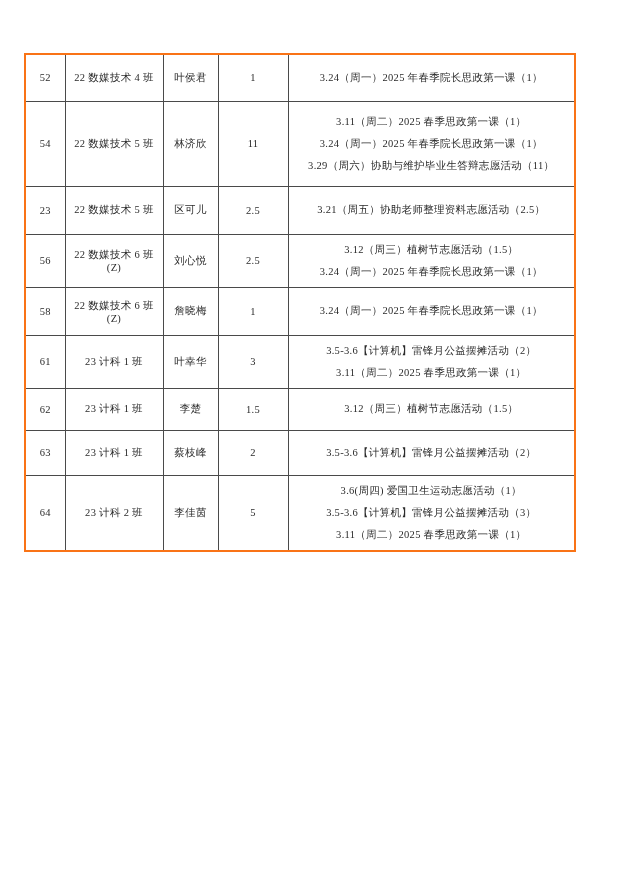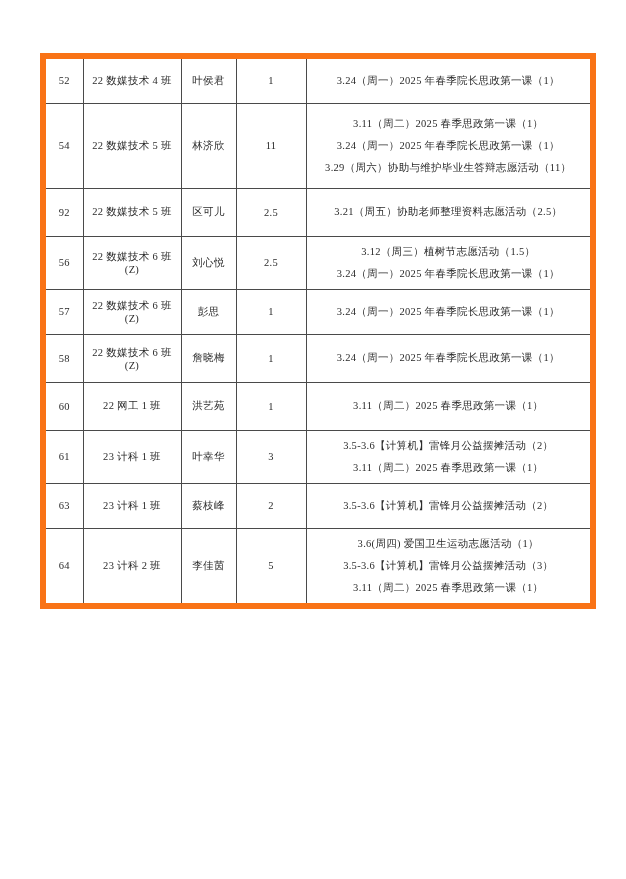--- a/index.html
+++ b/index.html
@@ -10,26 +10,26 @@
   body {
     width: 626px;
     height: 879px;
     position: relative;
     font-family: "Liberation Serif", "DejaVu Serif", serif;
     color: #2b2b2b;
     overflow: hidden;
   }
   .doc-table {
     position: absolute;
-    left: 40px;
+    left: 24px;
     top: 53px;
     width: 550px;
     border-collapse: collapse;
     table-layout: fixed;
-    border: 6px solid #f97316;
+    border: 2px solid #f97316;
   }
   .doc-table td {
     border: 1px solid #4a4a4a;
     font-size: 10.5px;
     text-align: center;
     vertical-align: middle;
     padding: 2px 3px;
     letter-spacing: 0.3px;
     color: #2b2b2b;
     overflow: hidden;
@@ -74,73 +74,64 @@
       <td>22 数媒技术 5 班</td>
       <td>林济欣</td>
       <td>11</td>
       <td class="act-cell">
         <div class="act-line">3.11（周二）2025 春季思政第一课（1）</div>
         <div class="act-line">3.24（周一）2025 年春季院长思政第一课（1）</div>
         <div class="act-line">3.29（周六）协助与维护毕业生答辩志愿活动（11）</div>
       </td>
     </tr>
     <tr style="height:48px">
-      <td>92</td>
+      <td>23</td>
       <td>22 数媒技术 5 班</td>
       <td>区可儿</td>
       <td>2.5</td>
       <td class="act-cell">
         <div class="act-line">3.21（周五）协助老师整理资料志愿活动（2.5）</div>
       </td>
     </tr>
     <tr style="height:53px">
       <td>56</td>
       <td>22 数媒技术 6 班(Z)</td>
       <td>刘心悦</td>
       <td>2.5</td>
       <td class="act-cell">
         <div class="act-line">3.12（周三）植树节志愿活动（1.5）</div>
         <div class="act-line">3.24（周一）2025 年春季院长思政第一课（1）</div>
       </td>
     </tr>
-    <tr style="height:45px">
-      <td>57</td>
-      <td>22 数媒技术 6 班(Z)</td>
-      <td>彭思</td>
-      <td>1</td>
-      <td class="act-cell">
-        <div class="act-line">3.24（周一）2025 年春季院长思政第一课（1）</div>
-      </td>
-    </tr>
     <tr style="height:48px">
       <td>58</td>
       <td>22 数媒技术 6 班(Z)</td>
       <td>詹晓梅</td>
       <td>1</td>
       <td class="act-cell">
         <div class="act-line">3.24（周一）2025 年春季院长思政第一课（1）</div>
-      </td>
-    </tr>
-    <tr style="height:48px">
-      <td>60</td>
-      <td>22 网工 1 班</td>
-      <td>洪艺苑</td>
-      <td>1</td>
-      <td class="act-cell">
-        <div class="act-line">3.11（周二）2025 春季思政第一课（1）</div>
       </td>
     </tr>
     <tr style="height:45px">
       <td>61</td>
       <td>23 计科 1 班</td>
       <td>叶幸华</td>
       <td>3</td>
       <td class="act-cell">
         <div class="act-line">3.5-3.6【计算机】雷锋月公益摆摊活动（2）</div>
         <div class="act-line">3.11（周二）2025 春季思政第一课（1）</div>
+      </td>
+    </tr>
+    <tr style="height:42px">
+      <td>62</td>
+      <td>23 计科 1 班</td>
+      <td>李楚</td>
+      <td>1.5</td>
+      <td class="act-cell">
+        <div class="act-line">3.12（周三）植树节志愿活动（1.5）</div>
       </td>
     </tr>
     <tr style="height:45px">
       <td>63</td>
       <td>23 计科 1 班</td>
       <td>蔡枝峰</td>
       <td>2</td>
       <td class="act-cell">
         <div class="act-line">3.5-3.6【计算机】雷锋月公益摆摊活动（2）</div>
       </td>

